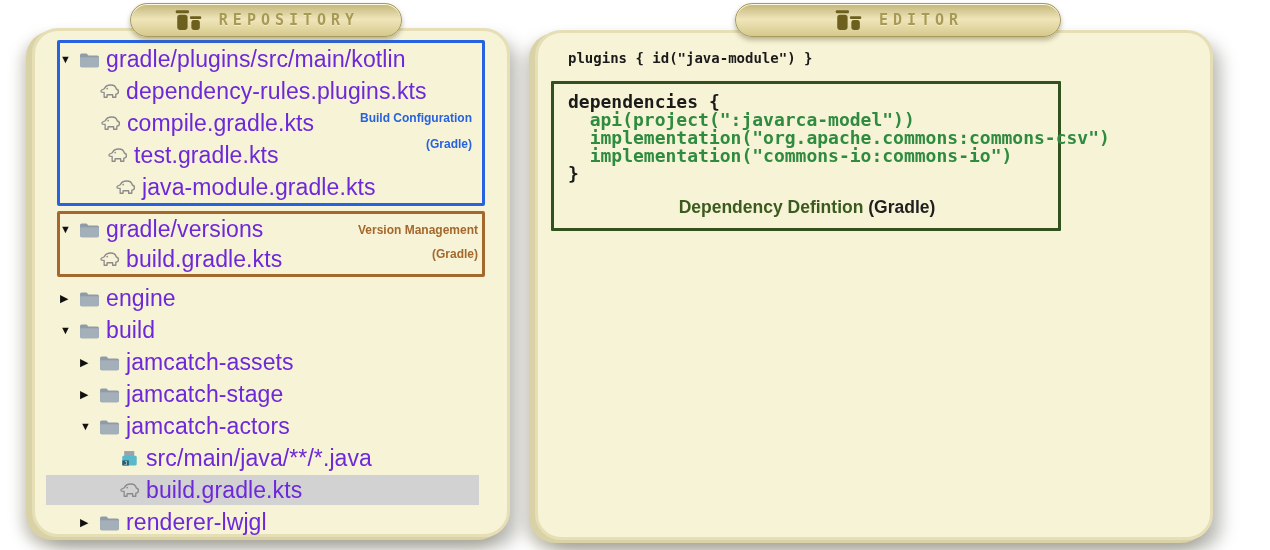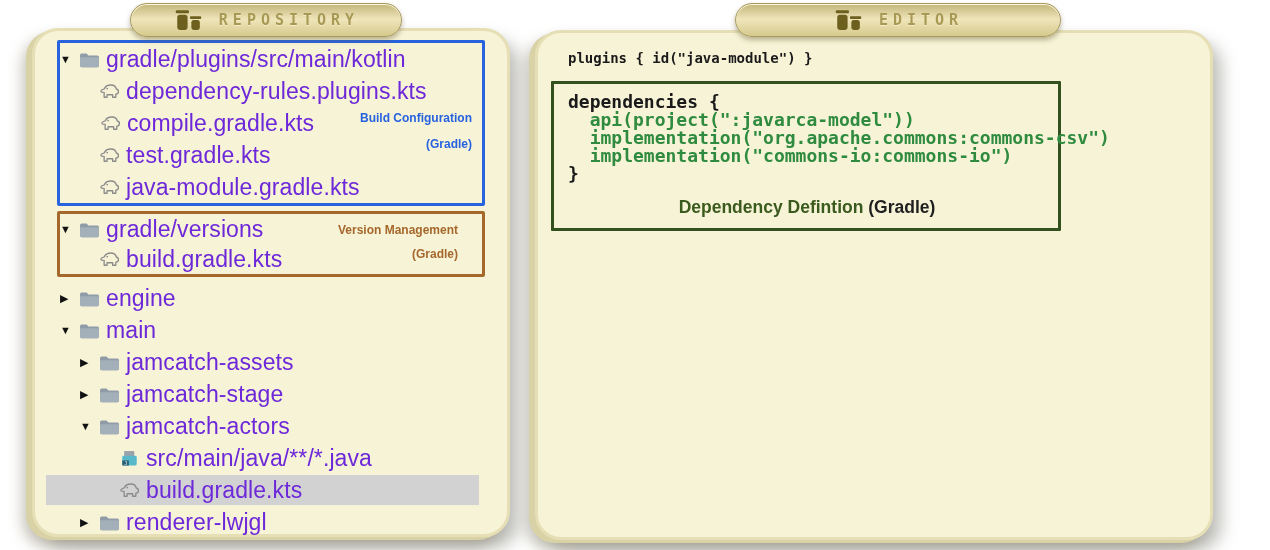--- a/index.html
+++ b/index.html
@@ -36,21 +36,21 @@
   .row { height:32px; display:flex; align-items:center; position:relative; white-space:nowrap; }
   .row.selected::before { content:""; position:absolute; left:-14px; right:18px; top:1px; bottom:1px;
                           background:#d2d2d2; z-index:-1; }
   .expander { width:19px; flex:0 0 auto; font-size:11px; color:#111; text-align:left; }
   .tree-icon { width:21px; height:17px; flex:0 0 auto; margin-right:6px; display:inline-flex;
                align-items:center; }
   .tree-icon svg { width:100%; height:100%; }
   .row-label { font-size:23px; color:#6d28d9; letter-spacing:.1px; }
   .annot { position:absolute; text-align:right; font-weight:bold; font-size:12px; line-height:26px; }
   .annot-blue  { right:10px; top:62px;  color:#2762df; }
-  .annot-brown { right:24px;  top:4px;   color:#a5682c; line-height:24px; }
+  .annot-brown { right:4px;  top:4px;   color:#a5682c; line-height:24px; }
 
   
   .plugins-line { margin:17px 0 0 30px; font-family:"DejaVu Sans Mono", monospace;
                   font-weight:bold; font-size:14px; color:#1a1a1a; }
   .code-box { margin:15px 0 0 13px; width:510px; border:3px solid #32511f; border-radius:1px;
               padding:9px 12px 10px 14px; position:relative; }
   .code-line { font-family:"DejaVu Sans Mono", monospace; font-weight:bold; font-size:18px;
                line-height:18px; white-space:pre; color:#1a1a1a; }
   .code-line.green { color:#2e8b3f; }
   .code-caption { text-align:center; margin-top:14px; font-weight:bold; font-size:17.5px; }
@@ -120,33 +120,33 @@
             <span class="tree-icon">
               <svg viewBox="0 0 20 16">
                 <g transform="translate(20,0) scale(-1,1)">
                   <path d="M4 13.5 4 10.6C2.6 10.6 1.5 9.6 1.5 8.1 1.5 6.7 2.4 5.8 3.5 5.6 4.1 3.2 6.1 1.8 8.7 1.8c3.3 0 5.4 1.5 6.2 3.6l2.5 1.2c1 .5 1 1.7 0 1.9l-2.3.4v4.6h-2.8v-2.4H7v2.4Z" fill="none" stroke="#8b8b8b" stroke-width="1.25" stroke-linejoin="round"></path>
                   <circle cx="12.2" cy="5.2" r=".8" fill="#8b8b8b"></circle>
                 </g>
               </svg>
             </span>
             <span class="row-label">compile.gradle.kts</span>
           </div>
-          <div class="row" style="padding-left: 0px;">
+          <div class="row" style="padding-left: 8px;">
             <span class="expander" style="margin-left: 20px;"></span>
             <span class="tree-icon">
               <svg viewBox="0 0 20 16">
                 <g transform="translate(20,0) scale(-1,1)">
                   <path d="M4 13.5 4 10.6C2.6 10.6 1.5 9.6 1.5 8.1 1.5 6.7 2.4 5.8 3.5 5.6 4.1 3.2 6.1 1.8 8.7 1.8c3.3 0 5.4 1.5 6.2 3.6l2.5 1.2c1 .5 1 1.7 0 1.9l-2.3.4v4.6h-2.8v-2.4H7v2.4Z" fill="none" stroke="#8b8b8b" stroke-width="1.25" stroke-linejoin="round"></path>
                   <circle cx="12.2" cy="5.2" r=".8" fill="#8b8b8b"></circle>
                 </g>
               </svg>
             </span>
             <span class="row-label">test.gradle.kts</span>
           </div>
-          <div class="row" style="padding-left: 0px;">
+          <div class="row" style="padding-left: 16px;">
             <span class="expander" style="margin-left: 20px;"></span>
             <span class="tree-icon">
               <svg viewBox="0 0 20 16">
                 <g transform="translate(20,0) scale(-1,1)">
                   <path d="M4 13.5 4 10.6C2.6 10.6 1.5 9.6 1.5 8.1 1.5 6.7 2.4 5.8 3.5 5.6 4.1 3.2 6.1 1.8 8.7 1.8c3.3 0 5.4 1.5 6.2 3.6l2.5 1.2c1 .5 1 1.7 0 1.9l-2.3.4v4.6h-2.8v-2.4H7v2.4Z" fill="none" stroke="#8b8b8b" stroke-width="1.25" stroke-linejoin="round"></path>
                   <circle cx="12.2" cy="5.2" r=".8" fill="#8b8b8b"></circle>
                 </g>
               </svg>
             </span>
             <span class="row-label">java-module.gradle.kts</span>
@@ -192,21 +192,21 @@
             <span class="row-label">engine</span>
           </div>
           <div class="row" style="padding-left: 0px;">
             <span class="expander" style="margin-left: 0px;">▼</span>
             <span class="tree-icon">
               <svg viewBox="0 0 20 15">
                 <path d="M1 3.2C1 2.4 1.7 1.7 2.5 1.7h4.7l1.8 2h8.5c.8 0 1.5.7 1.5 1.5v8.1c0 .8-.7 1.5-1.5 1.5h-15C1.7 14.8 1 14.1 1 13.3Z" fill="#8f9ca7"></path>
                 <rect x="1" y="5.4" width="18" height="9.4" rx="1.3" fill="#a3afb9"></rect>
               </svg>
             </span>
-            <span class="row-label">main</span>
+            <span class="row-label">build</span>
           </div>
           <div class="row" style="padding-left: 0px;">
             <span class="expander" style="margin-left: 20px;">▶</span>
             <span class="tree-icon">
               <svg viewBox="0 0 20 15">
                 <path d="M1 3.2C1 2.4 1.7 1.7 2.5 1.7h4.7l1.8 2h8.5c.8 0 1.5.7 1.5 1.5v8.1c0 .8-.7 1.5-1.5 1.5h-15C1.7 14.8 1 14.1 1 13.3Z" fill="#8f9ca7"></path>
                 <rect x="1" y="5.4" width="18" height="9.4" rx="1.3" fill="#a3afb9"></rect>
               </svg>
             </span>
             <span class="row-label">jamcatch-assets</span>

